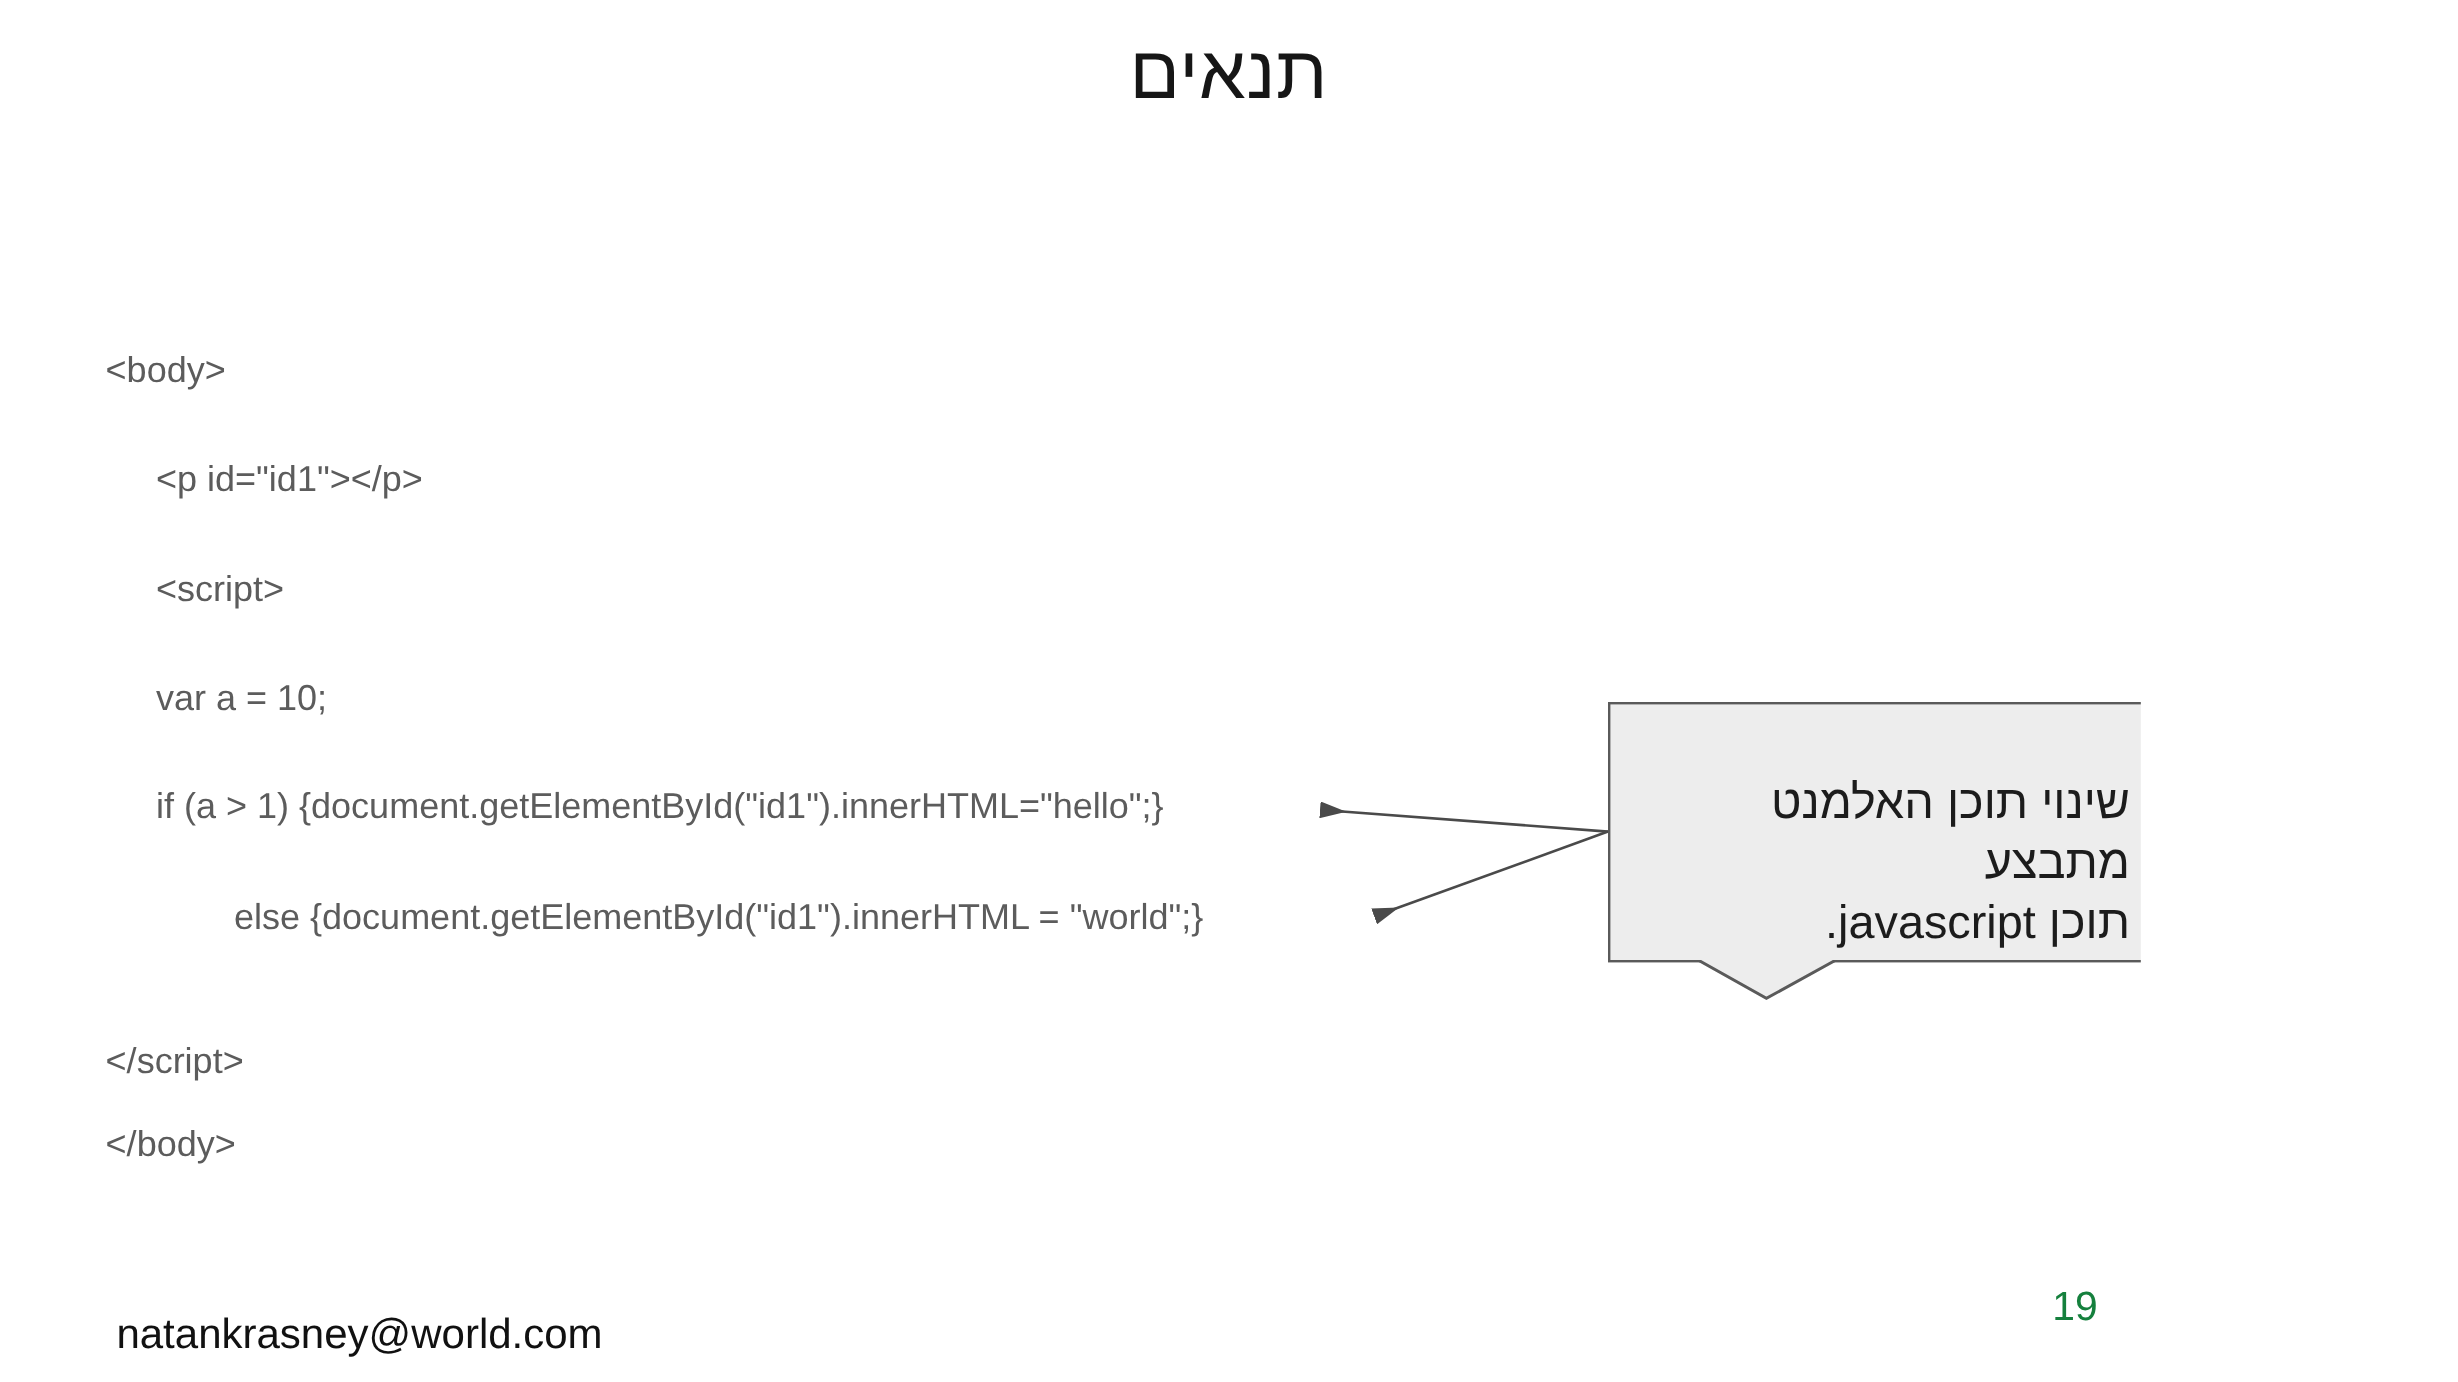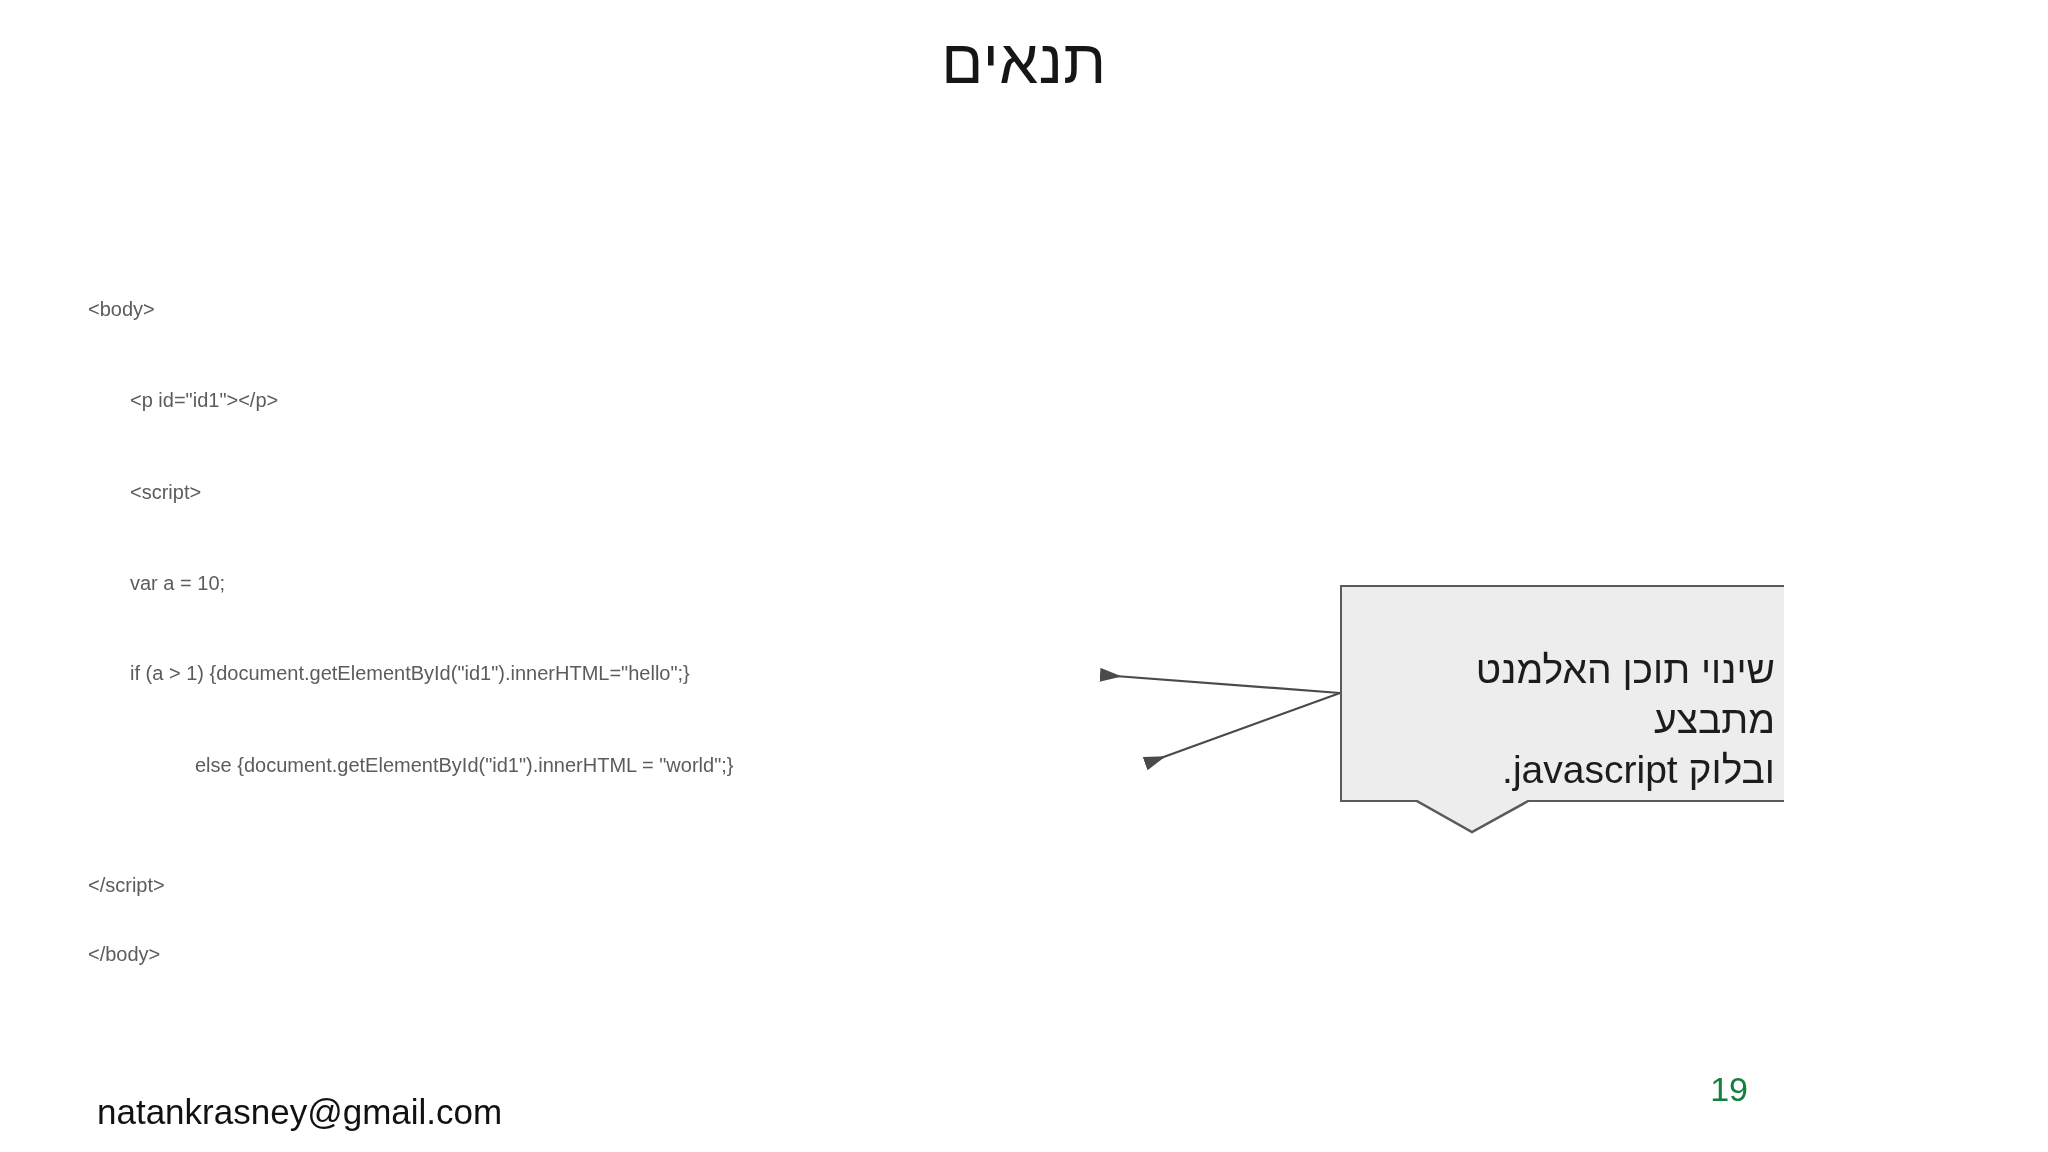--- a/index.html
+++ b/index.html
@@ -28,21 +28,21 @@
     right: 46px;
     direction: rtl;
     text-align: right;
     font-size: 34px;
     color: #5c5c5c;
     white-space: nowrap;
   }
 
   .code-line {
     position: absolute;
-    font-size: 20px;
+    font-size: 30px;
     line-height: 36px;
     color: #5c5c5c;
     white-space: pre;
   }
   .indent-0 { left: 88px; }
   .indent-1 { left: 130px; }
   .indent-2 { left: 195px; }
   #code-line-0 { top: 291px; }
   #code-line-1 { top: 382px; }
   #code-line-2 { top: 474px; }
@@ -113,24 +113,24 @@
         <path d="M22,0 L0,7 L22,14 Z" fill="#4a4a4a"></path>
       </marker>
     </defs>
     <line x1="250" y1="38" x2="12" y2="20" stroke="#4a4a4a" stroke-width="2.2" marker-end="url(#arrow-head)"></line>
     <line x1="250" y1="38" x2="57" y2="108" stroke="#4a4a4a" stroke-width="2.2" marker-end="url(#arrow-head)"></line>
   </svg>
 
   <div id="callout-box" class="abs">
     <div id="callout-text" dir="rtl">
       <div>שינוי תוכן האלמנט מתבצע</div>
-      <div>ובלוק javascript.</div>
+      <div>תוכן javascript.</div>
     </div>
   </div>
   <svg id="callout-notch" class="abs" width="140" height="37">
     <path d="M10,0 L67,32 L125,0 Z" fill="#ededed" stroke="none"></path>
     <path d="M10,0 L67,32 L125,0" fill="none" stroke="#5a5a5a" stroke-width="2.5"></path>
   </svg>
 
-  <div id="footer-email" class="abs">natankrasney@gmail.com</div>
+  <div id="footer-email" class="abs">natankrasney@world.com</div>
   <div id="page-number" class="abs">19</div>
 
 </div>
 
 </body></html>

